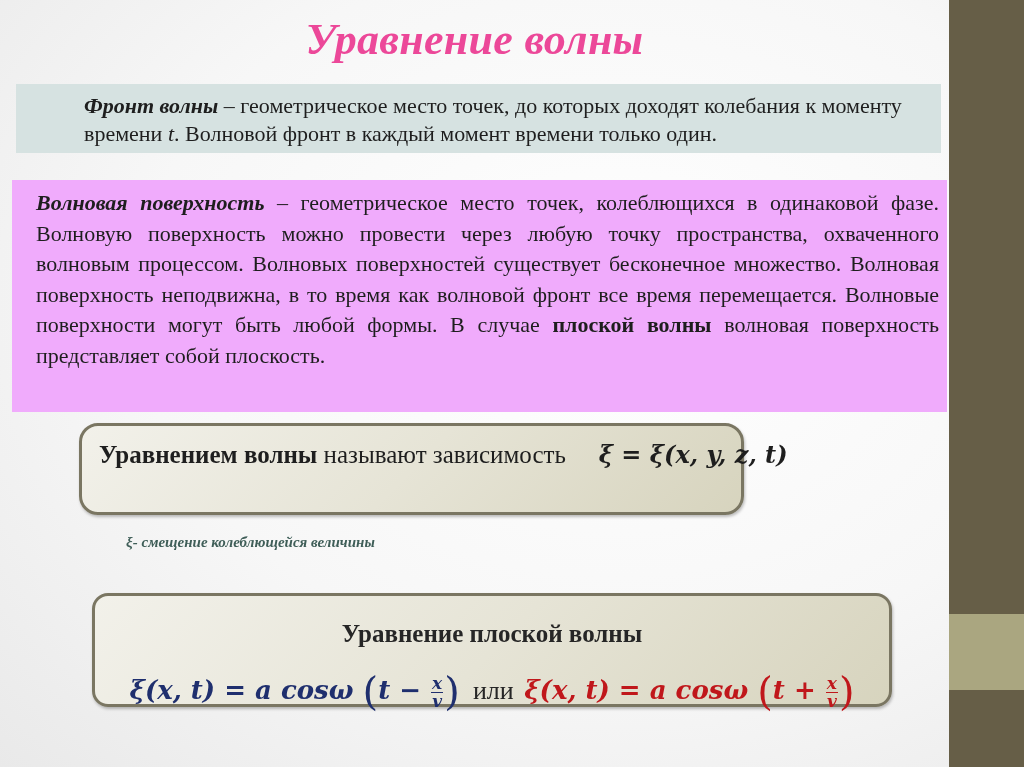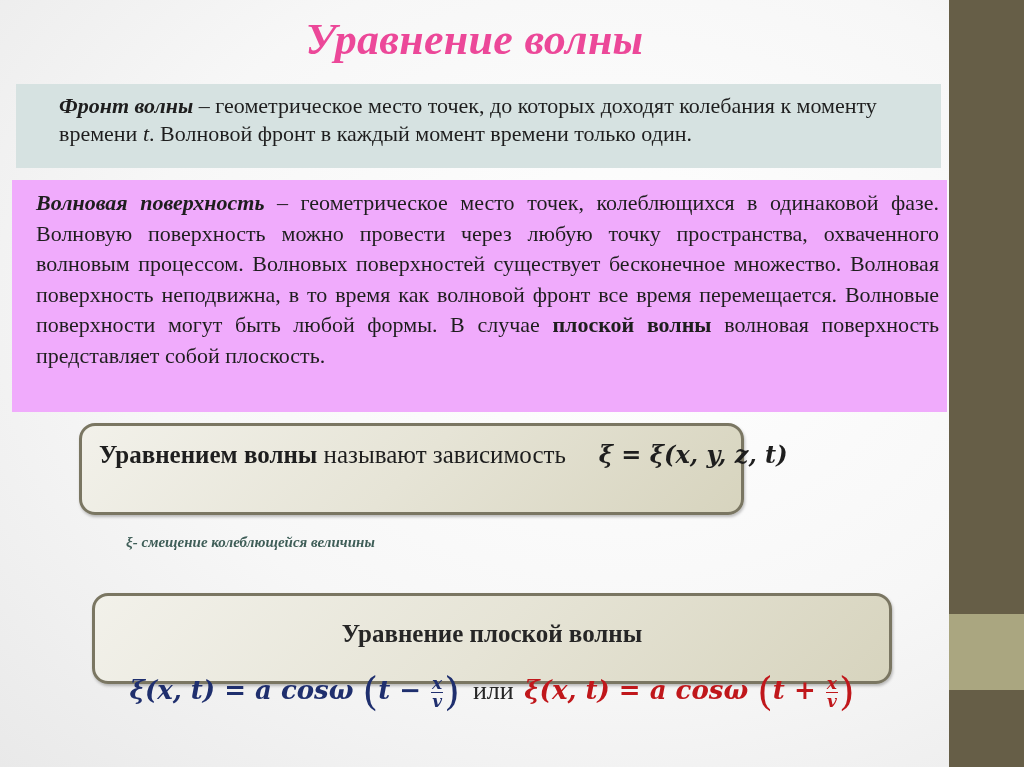--- a/index.html
+++ b/index.html
@@ -16,54 +16,54 @@
   .sidebar-band {
     position:absolute; left:0; top:614px; width:75px; height:76px;
     background:#aaa680;
   }
   .slide-title {
     position:absolute; left:0; top:14px; width:949px; text-align:center;
     font-size:44px; font-style:italic; font-weight:bold; color:#ec4899;
     letter-spacing:0.3px;
   }
   .front-box {
-    position:absolute; left:16px; top:84px; width:925px; height:84px;
+    position:absolute; left:16px; top:84px; width:925px; height:69px;
     background:#d6e2e1;
-    box-sizing:border-box; padding:8px 20px 0 43px;
+    box-sizing:border-box; padding:8px 20px 0 68px;
     font-size:22px; line-height:28px;
   }
   .surface-box {
     position:absolute; left:12px; top:180px; width:935px; height:232px;
     background:#f0abfc;
     box-sizing:border-box; padding:8px 8px 0 24px;
     font-size:22px; line-height:30.5px; text-align:justify;
   }
   .bi { font-weight:bold; font-style:italic; }
   .b { font-weight:bold; }
   .i { font-style:italic; }
   .rbox {
     position:absolute; box-sizing:border-box;
     border:3px solid #7a7662; border-radius:16px;
     background: linear-gradient(135deg, #f2f1ea 0%, #e6e4d6 50%, #d7d4be 100%);
     box-shadow: 1px 2px 3px rgba(0,0,0,0.25);
   }
-  .eq-box { left:79px; top:423px; width:665px; height:92px; }
+  .eq-box { left:79px; top:423px; width:665px; height:92px;border-radius:19px; }
   .eq-line {
     position:absolute; left:17px; top:14px; white-space:nowrap;
     font-family:"Liberation Sans Narrow","Liberation Sans", sans-serif;
     font-size:25px;
   }
   .math {
     font-family:"DejaVu Serif", serif; font-style:italic; font-weight:bold;
   }
   .note {
     position:absolute; left:126px; top:534px;
     font-size:15px; font-style:italic; font-weight:bold; color:#3f5e58;
   }
-  .plane-box { left:92px; top:593px; width:800px; height:91px; }
+  .plane-box { left:92px; top:593px; width:800px; height:114px; }
   .plane-title {
     position:absolute; left:0; top:24px; width:100%; text-align:center;
     font-size:25px; font-weight:bold; color:#262626;
   }
   .plane-formula {
     position:absolute; left:0; top:72px; width:100%; text-align:center; white-space:nowrap;
     font-size:26px;
   }
   .blue { color:#1f2f6e; }
   .red { color:#c0171b; }

